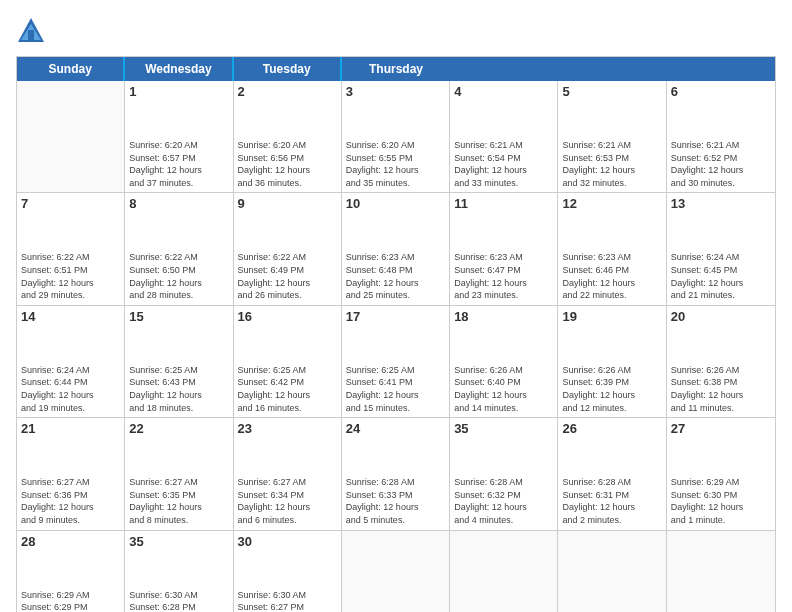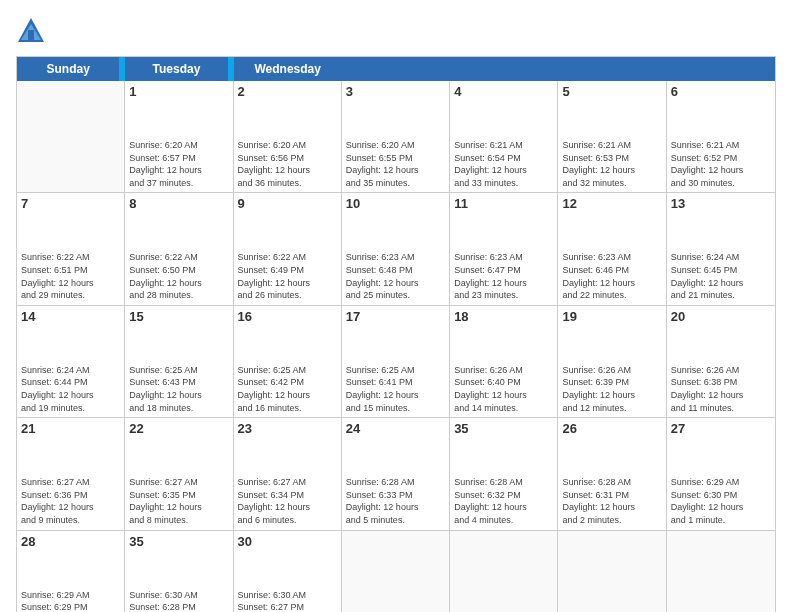--- a/index.html
+++ b/index.html
@@ -69,21 +69,21 @@
       display: grid;
       grid-template-columns: repeat(7, 1fr);
       background: #2e6db4;
     }
     .cal-header-cell {
       color: #fff;
       font-size: 12px;
       font-weight: bold;
       padding: 5px 4px;
       text-align: center;
-      border-right: 6px solid #0ea5e9;
+      border-right: 2px solid #0ea5e9;
     }
     .cal-header-cell:last-child {
       border-right: none;
     }
     .cal-body {
       display: flex;
       flex-direction: column;
       flex: 1;
     }
     .cal-row {
@@ -141,22 +141,23 @@
     </div>
     <div class="title-block">
       <div class="month-title"></div>
       <div class="location"></div>
     </div>
   </div>
 
   <div class="calendar">
     <div class="cal-header" id="cal-header">
         <div class="cal-header-cell">Sunday</div>
+        <div class="cal-header-cell">Wednesday</div>
         <div class="cal-header-cell">Tuesday</div>
-        <div class="cal-header-cell">Wednesday</div>
+        <div class="cal-header-cell">Thursday</div>
       </div>
     <div class="cal-body" id="cal-body">
         <div class="cal-row">
           <div class="cal-cell empty"></div>
           <div class="cal-cell">
             <span class="day-num">1</span>
             <div class="cell-info" style="white-space: pre-line;">Sunrise: 6:20 AM
 Sunset: 6:57 PM
 Daylight: 12 hours
 and 37 minutes.</div>

